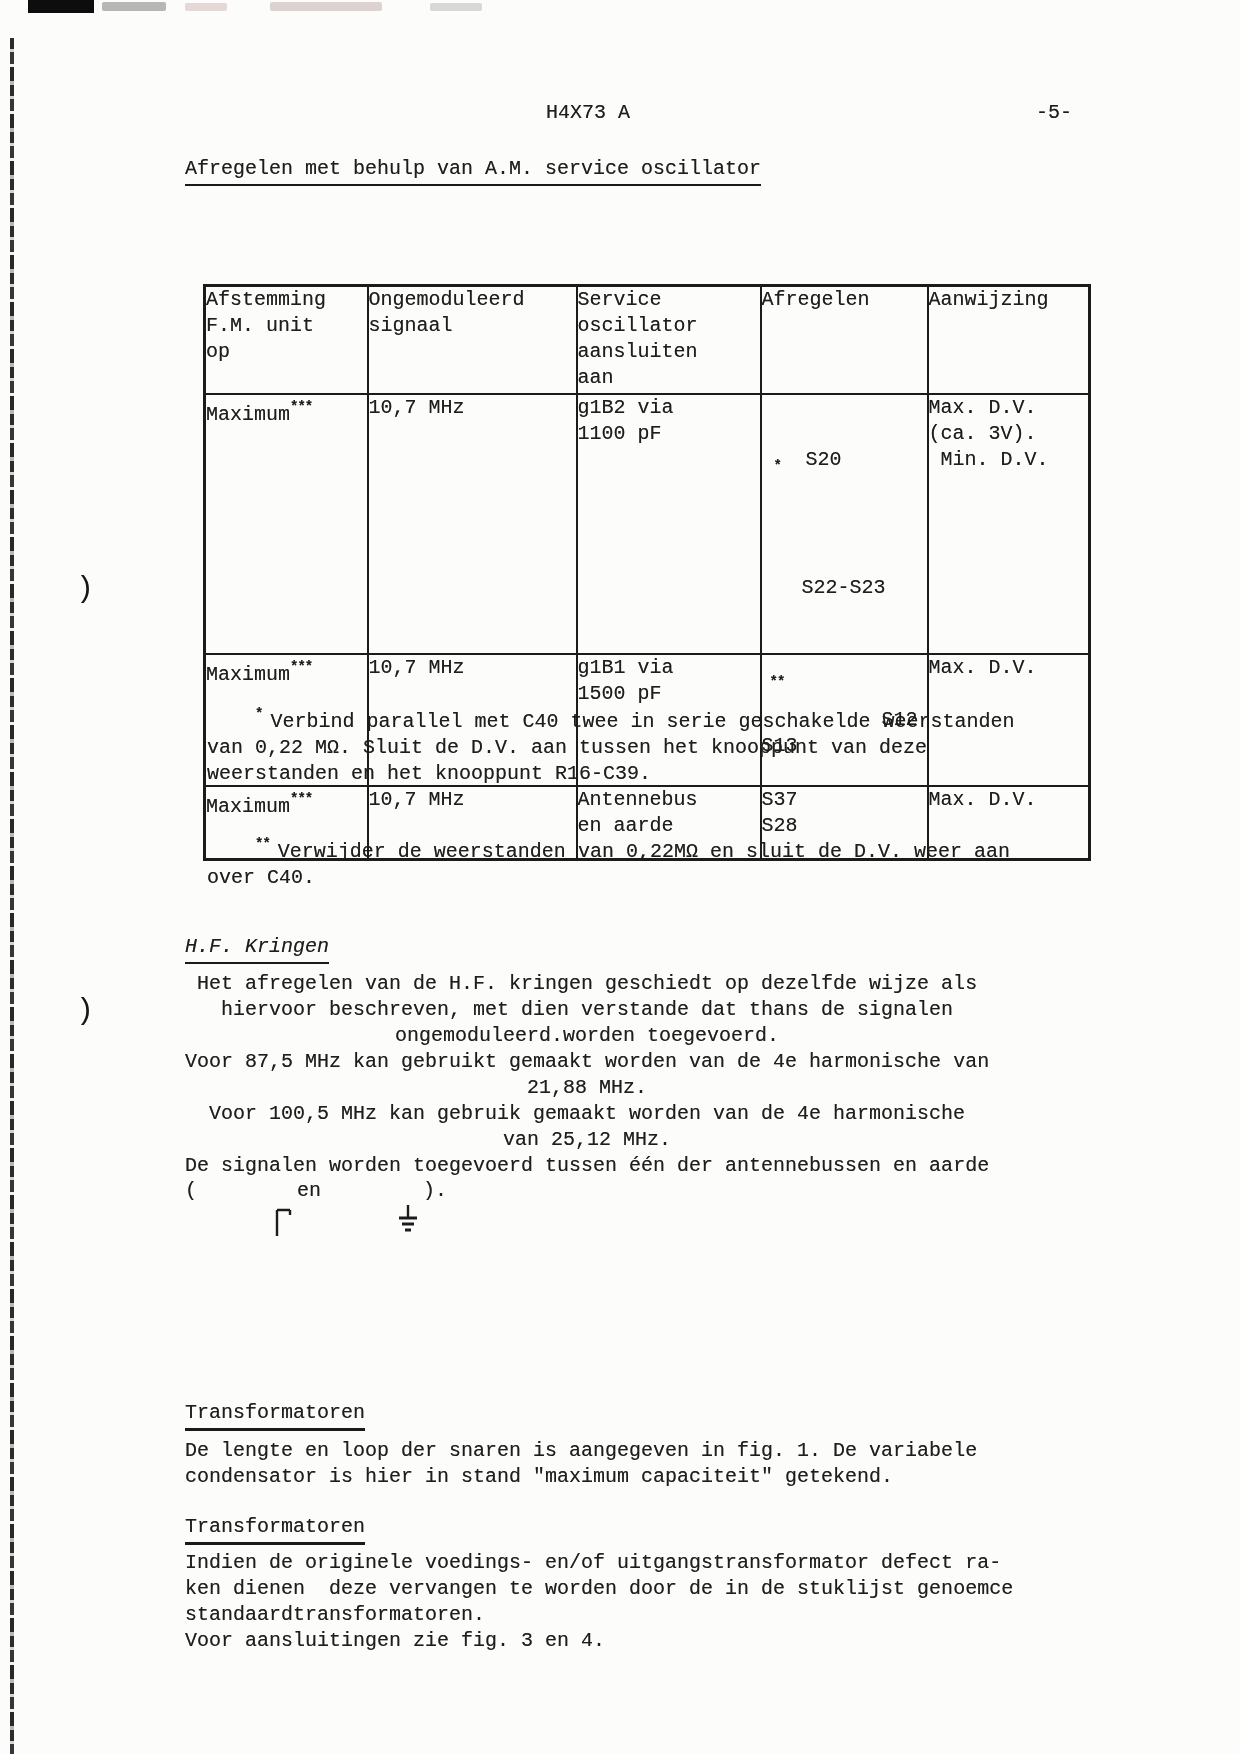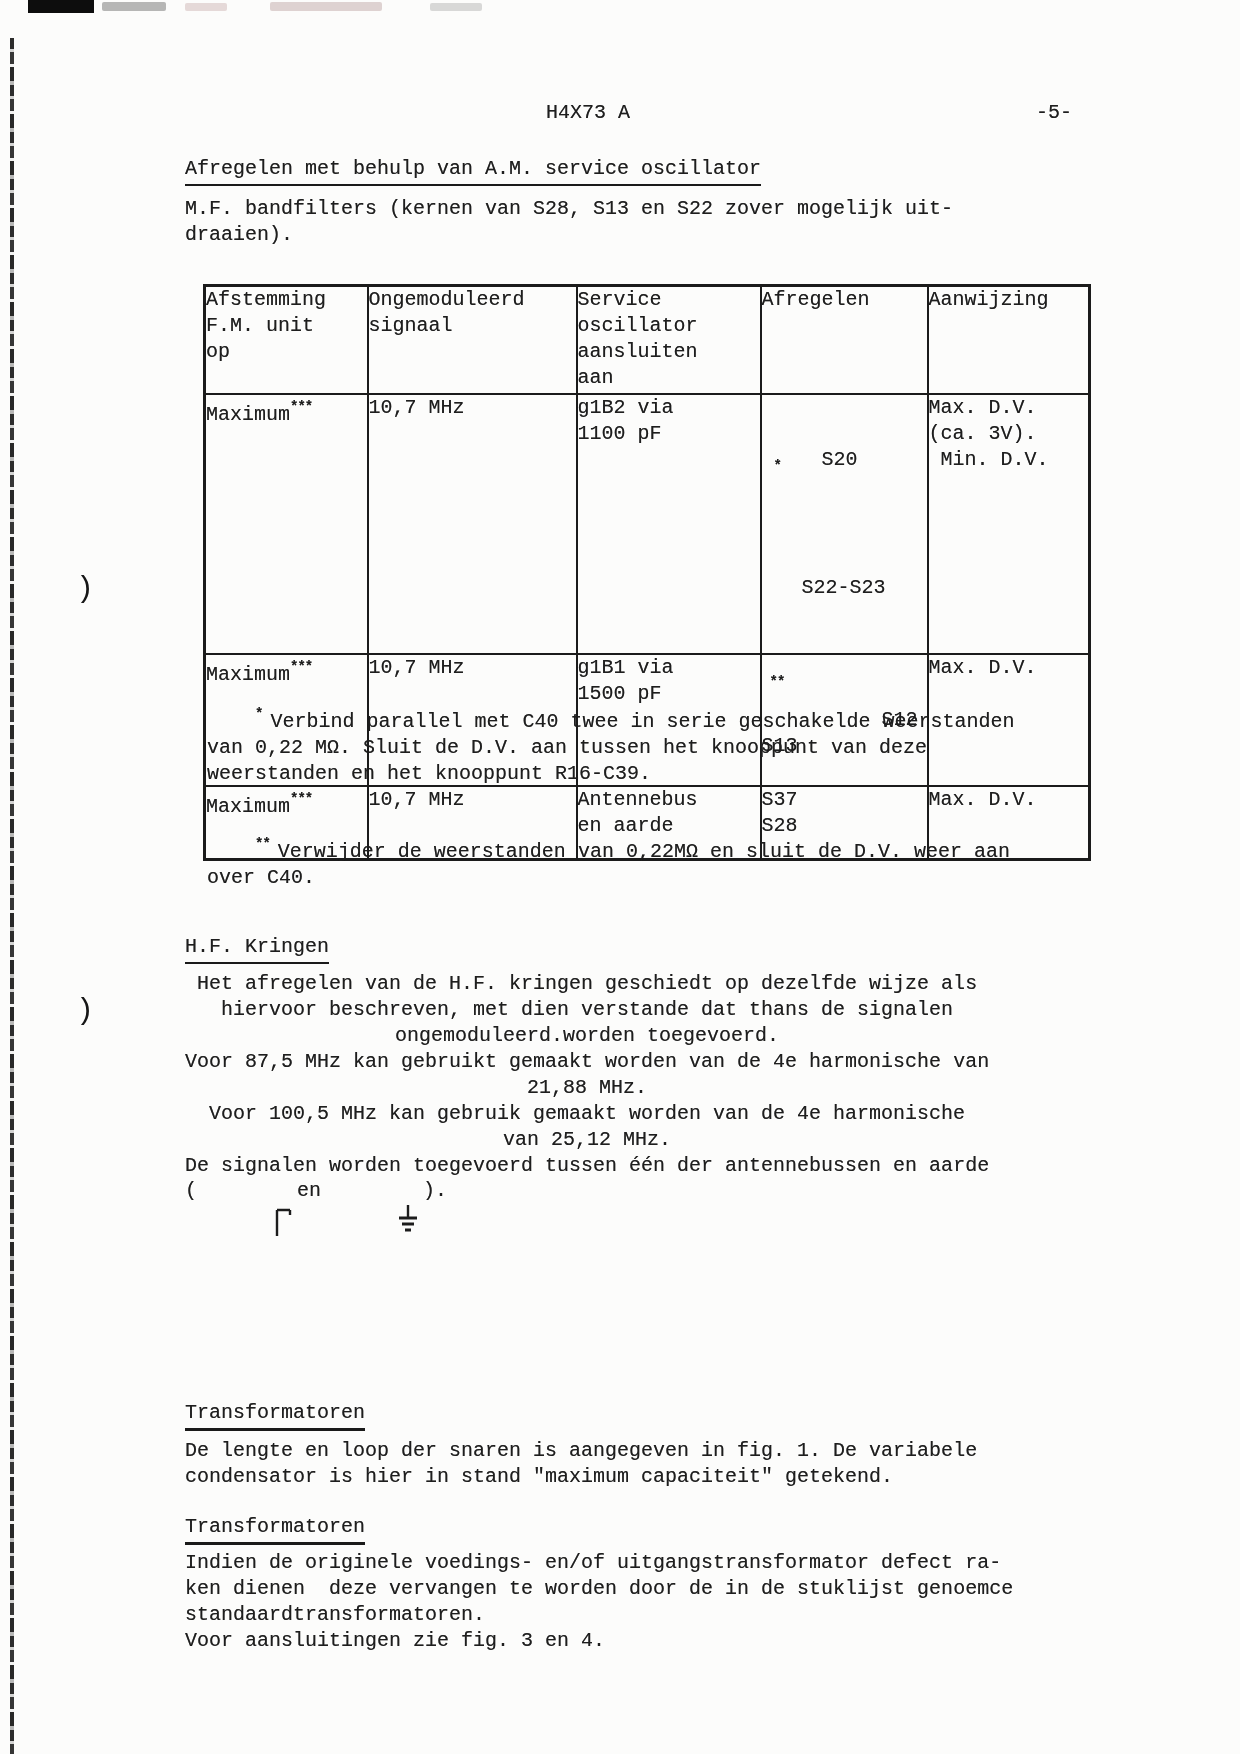--- a/index.html
+++ b/index.html
@@ -53,21 +53,21 @@
   .th1{padding:30px 4px 0 10px;}
   .th2{padding-top:40px;text-align:center;}
   .th3{padding:12px 4px 0 14px;}
   .th4{padding-top:45px;text-align:center;}
   .th5{padding-top:45px;text-align:center;}
   .r1 th,.r1 td{height:110px;}
   .r1c1{padding:55px 0 0 10px;}
   .r1c2{padding:64px 0 0 38px;}
   .r1c3{padding:42px 0 0 45px;}
   .r1c4{position:relative;padding-top:12px;}
-  .r1c4 .adj-top{padding-left:60px;margin-bottom:24px;}
+  .r1c4 .adj-top{padding-left:44px;margin-bottom:24px;}
   .r1c4 .adj-line{padding-left:40px;}
   .r1c4 .cell-marker{position:absolute;left:12px;top:58px;}
   .r1c5{padding:6px 0 0 18px;}
   .r2c1{padding:28px 0 0 10px;}
   .r2c2{padding:34px 0 0 38px;}
   .r2c3{padding:22px 0 0 45px;}
   .r2c4{position:relative;padding:22px 0 0 56px;}
   .r2c4 .cell-marker{position:absolute;left:8px;top:14px;}
   .r2c5{padding-top:40px;text-align:center;}
   .r3c1{padding:24px 0 0 10px;}
@@ -95,22 +95,20 @@
   <div class="smudge" style="left:185px;top:3px;width:42px;height:8px;background:rgba(175,135,135,0.30);"></div>
   <div class="smudge" style="left:270px;top:2px;width:112px;height:9px;background:rgba(160,120,120,0.32);"></div>
   <div class="smudge" style="left:430px;top:3px;width:52px;height:8px;background:rgba(0,0,0,0.14);"></div>
 
   <div class="abs mono" style="left:546px;top:100px;">H4X73 A</div>
   <div class="abs mono" style="left:1036px;top:100px;">-5-</div>
 
   <div class="abs" style="left:185px;top:156px;">
     <span class="mono heading" style="border-bottom-width:2.5px;">Afregelen met behulp van A.M. service oscillator</span>
   </div>
-  <div class="abs mono" style="left:185px;top:196px;">M.F. bandfilters (kernen van S28, S13 en S22 zover mogelijk uit-
-draaien).</div>
 
   <div class="abs" style="left:203px;top:267px;">
     <table class="afregel-table" style="width:885px;margin-top:17px;">
       <colgroup>
         <col style="width:163px">
           <col style="width:209px">
           <col style="width:184px">
           <col style="width:167px">
           <col style="width:162px">
       </colgroup>
@@ -173,21 +171,21 @@
 weerstanden en het knooppunt R16-C39.</span>
   </div>
   <div class="abs mono footnote" style="left:183px;top:806px;width:840px;">
     <sup class="marker-sup fn-marker">**</sup><span>Verwijder de weerstanden van 0,22MΩ en sluit de D.V. weer aan
 over C40.</span>
   </div>
 
   <div class="paren-mark" style="left:76px;top:572px;">)</div>
   <div class="paren-mark" style="left:76px;top:994px;">)</div>
 
-  <div class="abs" style="left:185px;top:934px;">
+  <div class="abs" style="left:185px;top:934px;font-style:italic;">
     <span class="mono heading" style="border-bottom-width:2.5px;">H.F. Kringen</span>
   </div>
   <div class="abs mono" style="left:185px;top:971px;text-align:center;">Het afregelen van de H.F. kringen geschiedt op dezelfde wijze als
 hiervoor beschreven, met dien verstande dat thans de signalen
 ongemoduleerd.worden toegevoerd.
 Voor 87,5 MHz kan gebruikt gemaakt worden van de 4e harmonische van
 21,88 MHz.
 Voor 100,5 MHz kan gebruik gemaakt worden van de 4e harmonische
 van 25,12 MHz.
 De signalen worden toegevoerd tussen één der antennebussen en aarde</div>

